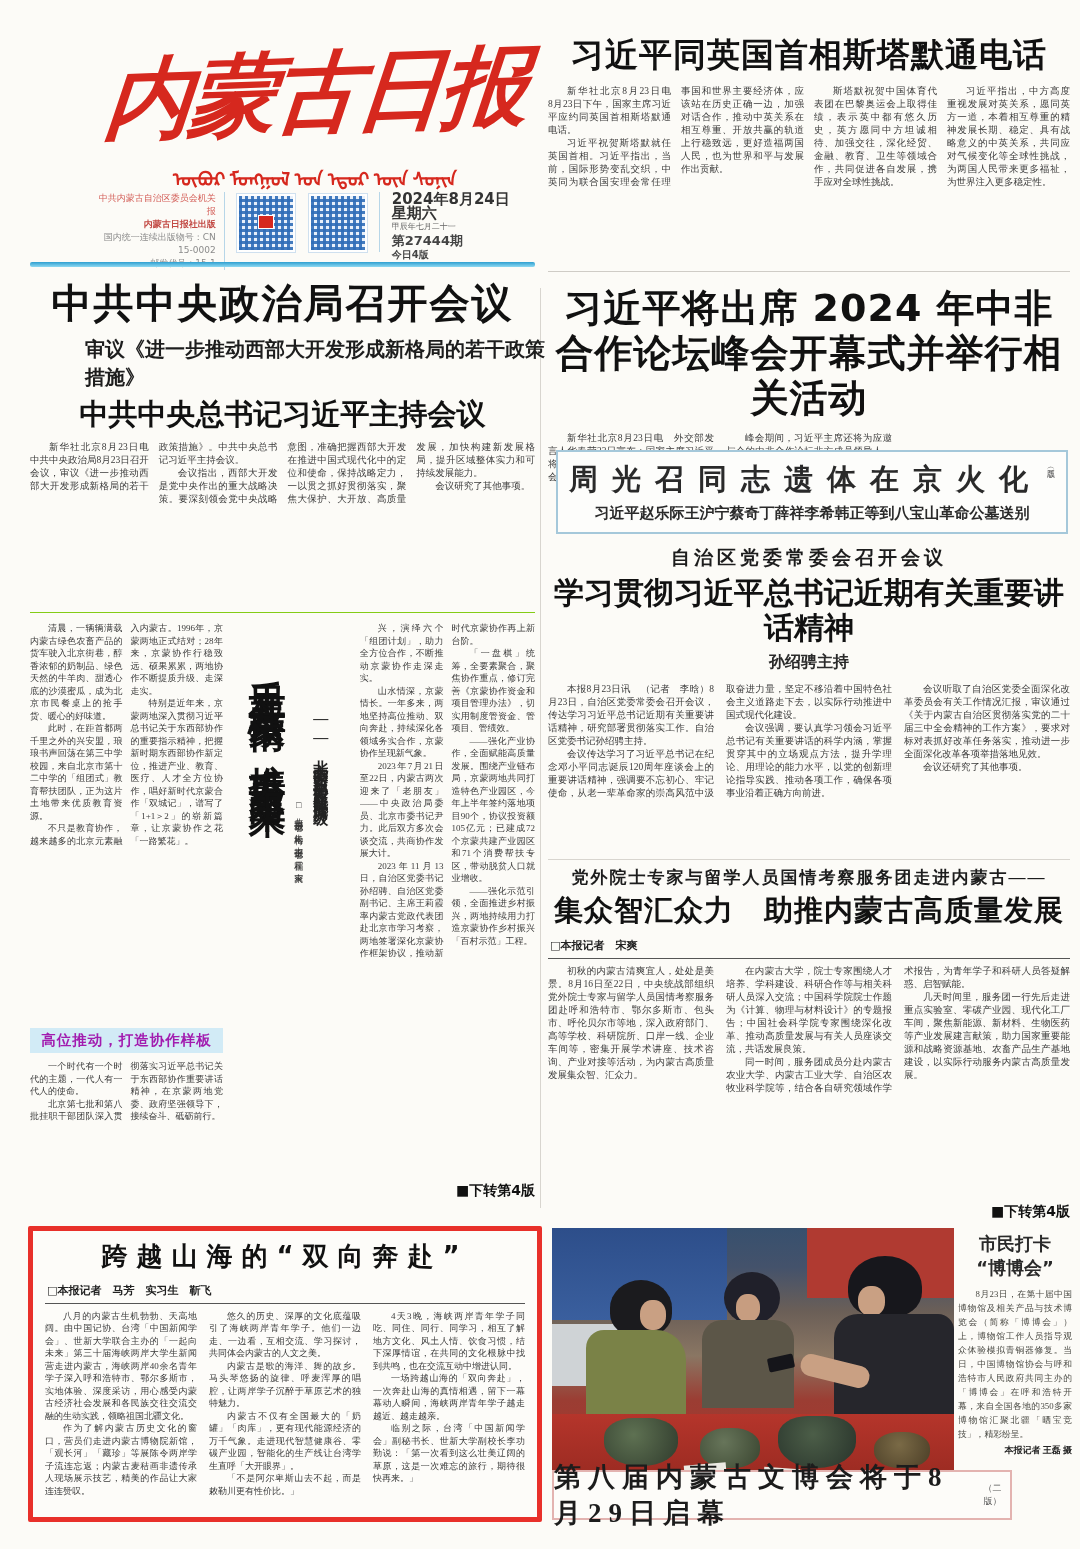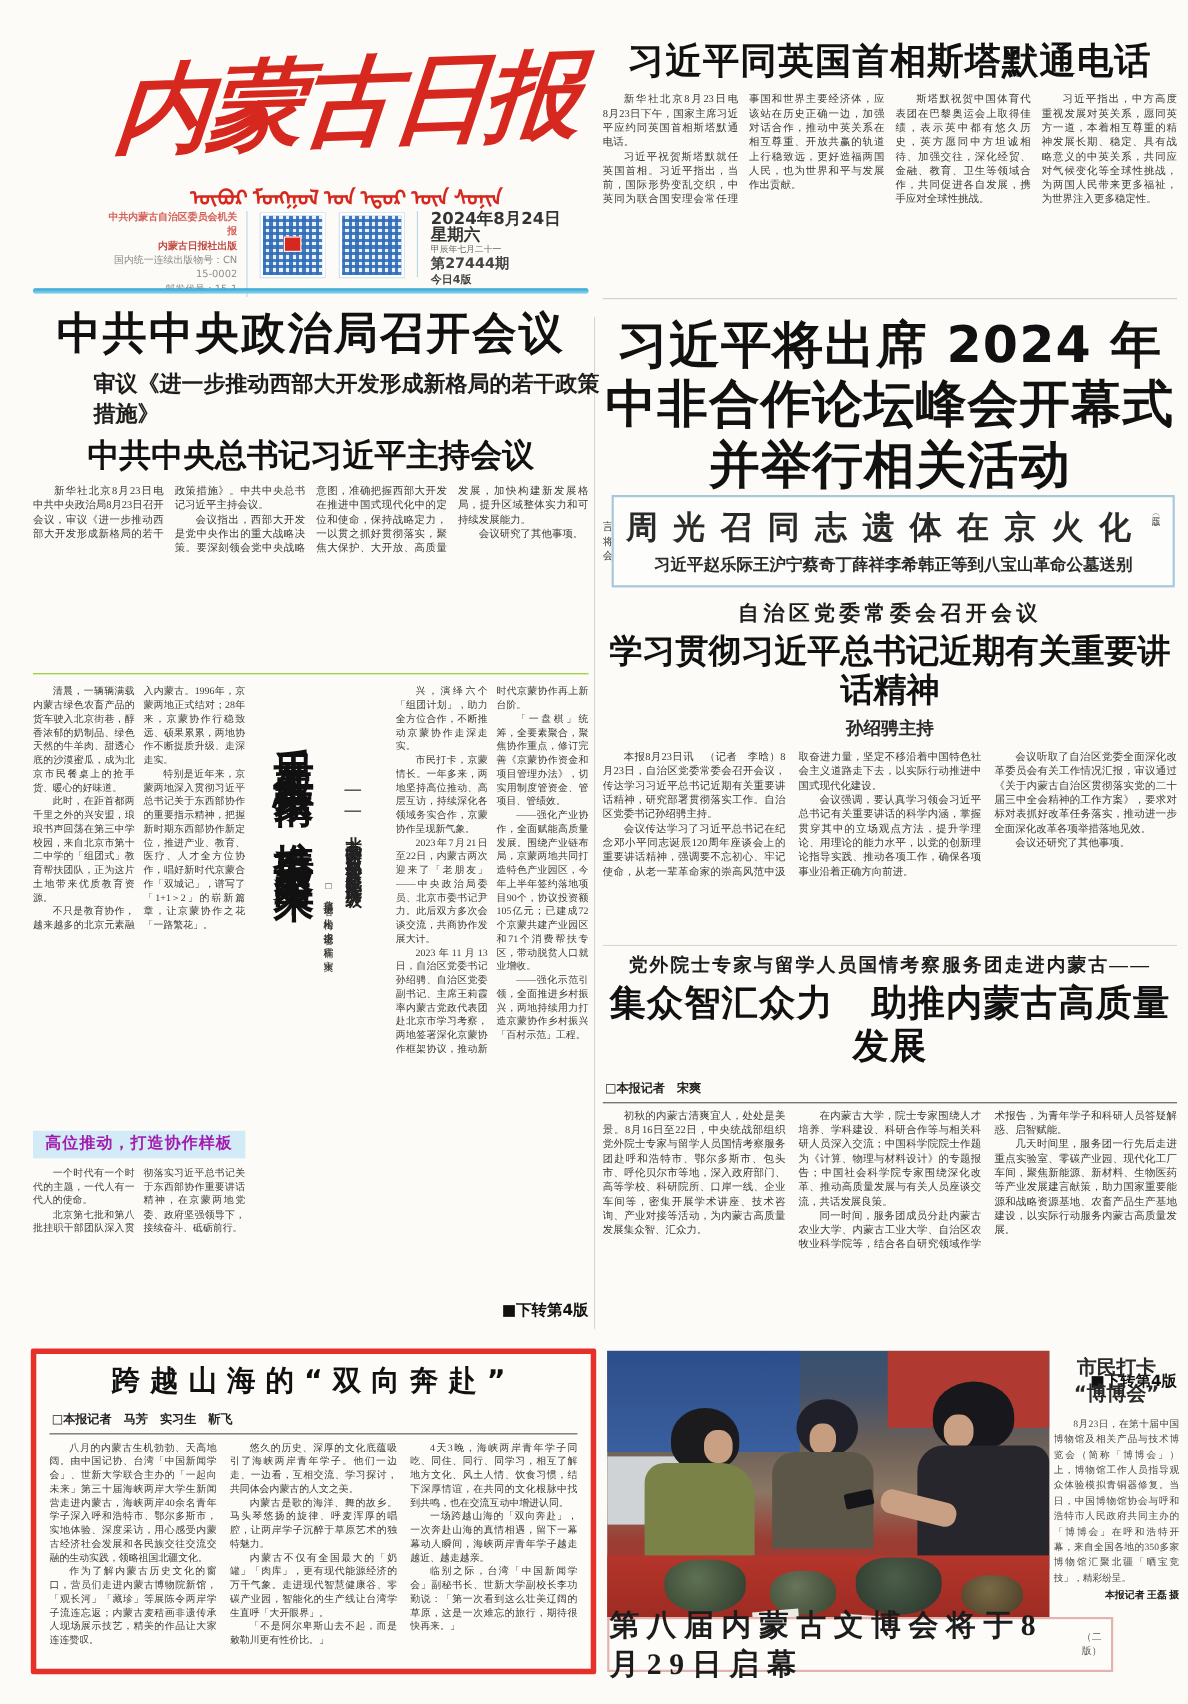--- a/index.html
+++ b/index.html
@@ -10,21 +10,21 @@
 
   
   .logo{left:95px;top:18px;width:440px;height:150px;text-align:center;
         font-size:88px;font-weight:900;font-style:italic;color:#d6281e;
         transform:rotate(-2deg) skewX(-7deg);letter-spacing:-4px;line-height:150px;}
   .mongol{left:95px;top:158px;width:440px;text-align:center;color:#d6281e;
           font-size:19px;font-weight:bold;letter-spacing:2px;}
   .pubrow{left:95px;top:192px;width:440px;height:66px;display:flex;align-items:flex-start;}
   .orgblock{width:150px;text-align:right;font-size:9px;line-height:13px;padding-right:8px;
             border-right:1px solid #b7d6e8;}
-  .orgblock .r1{color:#d4605a;font-weight:bold;}
+  .orgblock .r1{color:#d4605a;font-weight:normal;}
   .orgblock .r2{color:#c24a44;font-weight:bold;}
   .orgblock .r3,.orgblock .r4{color:#8b8b8b;}
   .qrwrap{display:flex;gap:14px;padding:2px 12px 0 12px;border-right:1px solid #b7d6e8;}
   .qr{width:54px;height:54px;background:
       repeating-linear-gradient(90deg,rgba(47,109,184,.9) 0 3px,transparent 3px 6px),
       repeating-linear-gradient(0deg,rgba(47,109,184,.9) 0 3px,#e8f0fa 3px 6px);
       border:2px solid #fff;box-shadow:0 0 0 1px #cfe0ef;position:relative;}
   .qr .ctr{position:absolute;left:19px;top:19px;width:14px;height:12px;background:#d6281e;border:1px solid #fff;}
   .dateblock{padding-left:12px;font-size:10px;line-height:14px;color:#444;}
   .dateblock .d1{font-size:15px;font-weight:bold;color:#333;}
@@ -53,21 +53,21 @@
   
   .a-polit{left:30px;top:280px;width:505px;height:332px;border-bottom:1px solid #84cc16;}
   .a-polit h1{font-size:40px;margin:0;letter-spacing:2px;}
   .a-polit .sub{font-size:20px;margin:8px auto 2px auto;width:470px;line-height:1.4;text-align:left;
                 padding-left:55px;text-indent:0;}
   .a-polit h2{font-size:29px;margin:6px 0 10px 0;}
   .a-polit .bodycols{height:168px;column-count:4;column-gap:10px;}
 
   
   .a-africa{left:548px;top:286px;width:522px;height:158px;}
-  .a-africa h1{font-size:46px;margin:0 0 12px 0;letter-spacing:1px;}
+  .a-africa h1{font-size:38px;margin:0 0 12px 0;letter-spacing:1px;}
   .a-africa .bodycols{height:62px;column-count:3;column-gap:12px;}
 
   
   .box-zhou{left:556px;top:450px;width:512px;height:84px;border:2px solid #a5c8da;
             background:#fdfdfb;box-sizing:border-box;padding:8px 10px 0 10px;}
   .box-zhou .t{display:flex;justify-content:center;align-items:flex-start;}
   .box-zhou h1{font-size:29px;margin:0;letter-spacing:14px;font-weight:900;font-family:"Liberation Serif",serif;}
   .box-zhou .note{writing-mode:vertical-rl;font-size:8px;color:#555;margin-left:2px;margin-top:4px;}
   .box-zhou .sub{font-size:15px;font-weight:bold;text-align:center;margin-top:4px;
                  font-family:"DejaVu Sans",sans-serif;}
@@ -76,21 +76,21 @@
   .a-stand{left:548px;top:545px;width:522px;height:314px;border-bottom:1px solid #d8d5cf;}
   .a-stand .kick{font-size:19px;letter-spacing:4px;margin-bottom:4px;}
   .a-stand h1{font-size:30px;margin:0 0 6px 0;}
   .a-stand .sub{font-size:16px;font-weight:bold;text-align:center;margin-bottom:10px;
                 font-family:"DejaVu Sans",sans-serif;}
   .a-stand .bodycols{height:196px;column-count:3;column-gap:12px;}
 
   
   .a-think{left:548px;top:866px;width:522px;height:344px;}
   .a-think .kick{font-size:17px;letter-spacing:2px;margin-bottom:4px;}
-  .a-think h1{font-size:33px;margin:0 0 8px 0;letter-spacing:1px;}
+  .a-think h1{font-size:29px;margin:0 0 8px 0;letter-spacing:1px;}
   .a-think .bodycols{height:238px;column-count:3;column-gap:12px;}
 
   
   .a-jm{left:30px;top:622px;width:505px;height:588px;display:flex;}
   .jm-left{width:196px;display:flex;flex-direction:column;}
   .jm-left .c2a{column-count:2;column-gap:8px;height:398px;}
   .jm-band{background:#d2ebf6;color:#a21caf;font-weight:bold;text-align:center;
            font-size:14.5px;line-height:25px;height:25px;margin:8px 0 7px 0;
            font-family:"DejaVu Sans",sans-serif;letter-spacing:1px;}
   .jm-left .c2b{column-count:2;column-gap:8px;height:140px;}
@@ -260,21 +260,21 @@
         </div>
     </div>
     <div class="jm-mid">
       <div class="jm-vtitle">千里共叙京蒙情　携手聚力向未来</div>
       <div class="jm-vby">□北京日报记者　朱松梅　本报记者　霍楠　宋爽</div>
       <div class="jm-vsub">——北京内蒙古东西部协作双向赋能提质升级</div>
     </div>
     <div class="jm-right">
       <div class="bodycols c2c">
           <p class="para">兴，演绎六个「组团计划」，助力全方位合作，不断推动京蒙协作走深走实。</p>
-          <p class="para">市民打卡，京蒙情长。一年多来，两地坚持高位推动、高层互访，持续深化各领域务实合作，京蒙协作呈现新气象。</p>
+          <p class="para">山水情深，京蒙情长。一年多来，两地坚持高位推动、双向奔赴，持续深化各领域务实合作，京蒙协作呈现新气象。</p>
           <p class="para">2023年7月21日至22日，内蒙古两次迎来了「老朋友」——中央政治局委员、北京市委书记尹力。此后双方多次会谈交流，共商协作发展大计。</p>
           <p class="para">2023年11月13日，自治区党委书记孙绍骋、自治区党委副书记、主席王莉霞率内蒙古党政代表团赴北京市学习考察，两地签署深化京蒙协作框架协议，推动新时代京蒙协作再上新台阶。</p>
           <p class="para">「一盘棋」统筹，全要素聚合，聚焦协作重点，修订完善《京蒙协作资金和项目管理办法》，切实用制度管资金、管项目、管绩效。</p>
           <p class="para">——强化产业协作，全面赋能高质量发展。围绕产业链布局，京蒙两地共同打造特色产业园区，今年上半年签约落地项目90个，协议投资额105亿元；已建成72个京蒙共建产业园区和71个消费帮扶专区，带动脱贫人口就业增收。</p>
           <p class="para">——强化示范引领，全面推进乡村振兴，两地持续用力打造京蒙协作乡村振兴「百村示范」工程。</p>
         </div>
       <div class="jump">■下转第4版</div>
     </div>
   </div>
 

